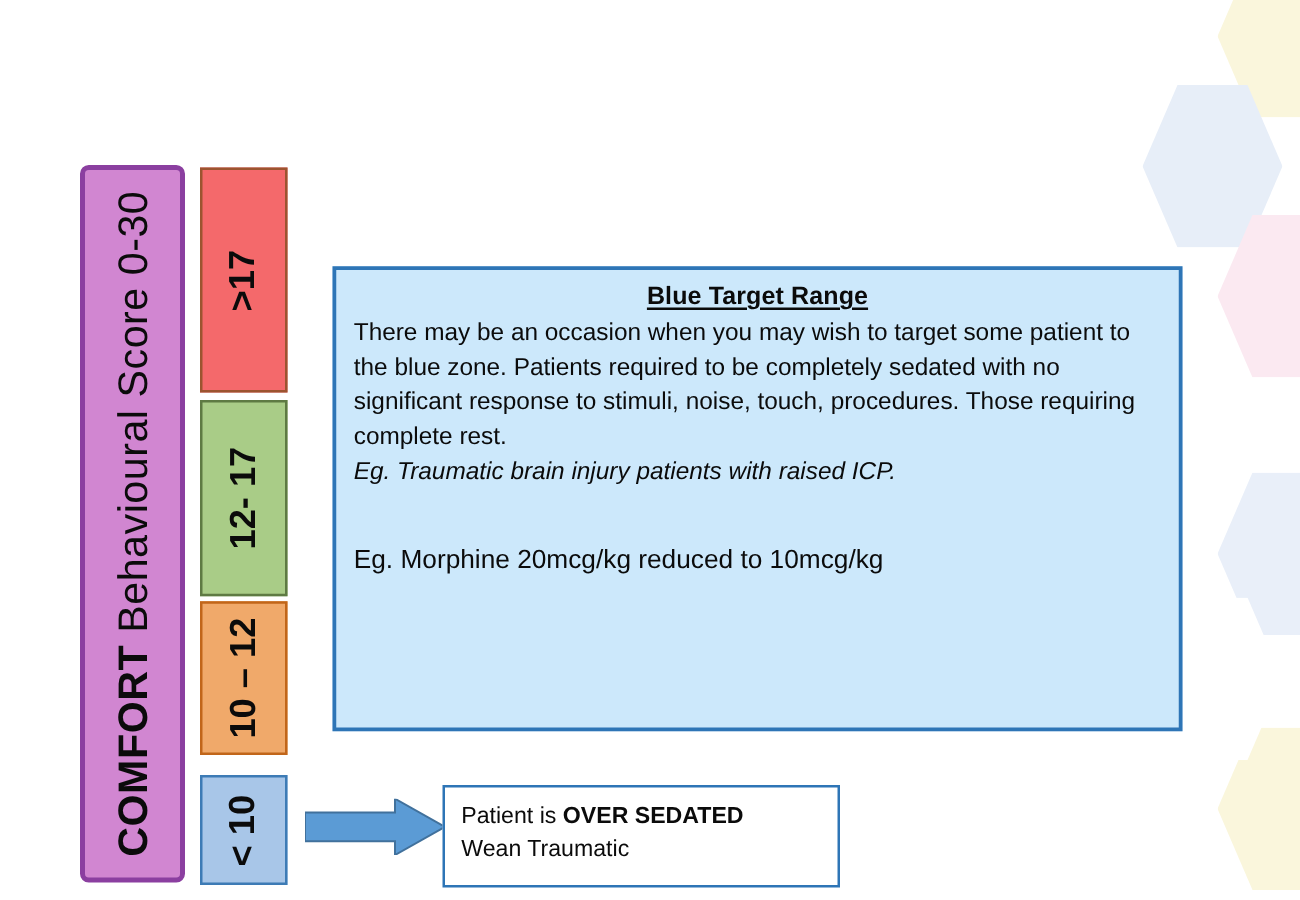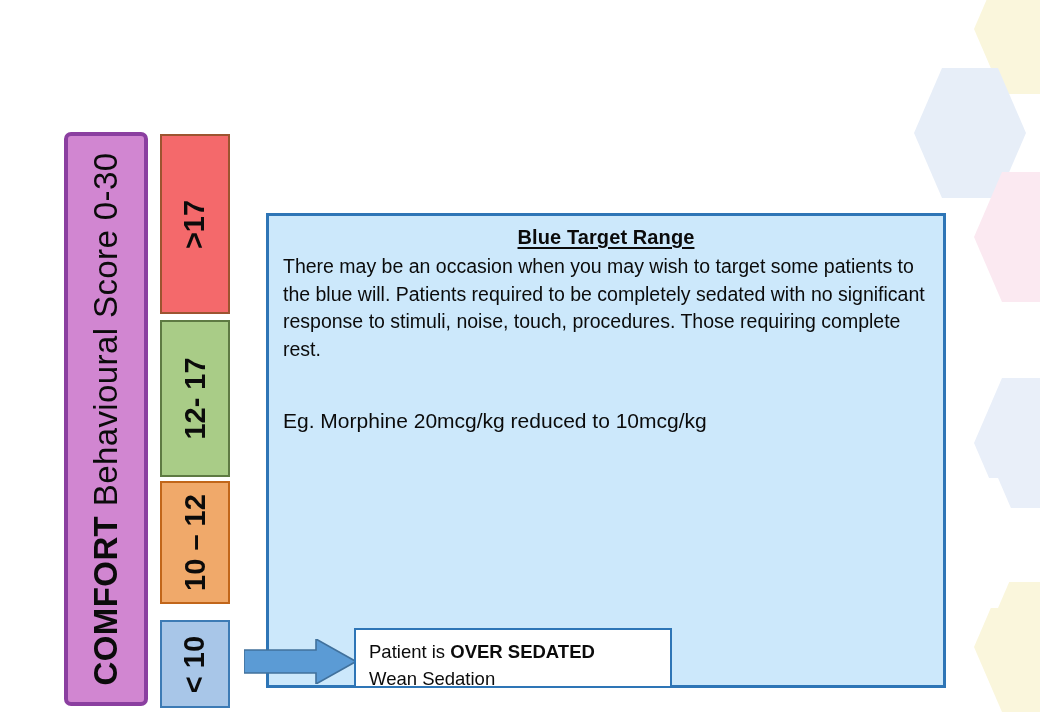--- a/index.html
+++ b/index.html
@@ -87,21 +87,21 @@
   .bar-green  { top: 320px; height: 157px; background: #A9CC87; border: 2px solid #5E7A43; }
   .bar-orange { top: 481px; height: 123px; background: #F0A96A; border: 2px solid #C1661A; }
   .bar-blue   { top: 620px; height: 88px;  background: #A8C6E8; border: 2px solid #3D7BB5; }
 
   
   .blue-panel {
     position: absolute;
     left: 266px;
     top: 213px;
     width: 680px;
-    height: 475px;
+    height: 372px;
     background: #CCE8FB;
     border: 3px solid #2E75B6;
     box-sizing: border-box;
     padding: 9px 14px 0 14px;
     z-index: 2;
   }
   .panel-title {
     text-align: center;
     font-weight: bold;
     font-size: 20px;
@@ -136,21 +136,21 @@
     height: 45px;
     z-index: 3;
   }
 
   
   .white-box {
     position: absolute;
     left: 354px;
     top: 628px;
     width: 318px;
-    height: 60px;
+    height: 82px;
     background: #ffffff;
     border: 2px solid #2E75B6;
     box-sizing: border-box;
     padding: 8px 0 0 13px;
     z-index: 3;
   }
   .white-box-line {
     font-size: 18.5px;
     line-height: 1.48;
     color: #0b0b0b;
@@ -187,32 +187,33 @@
   </div>
   <div class="score-bar bar-orange">
     <span>10 – 12</span>
   </div>
   <div class="score-bar bar-blue">
     <span>&lt; 10</span>
   </div>
 
   <div class="blue-panel">
     <div class="panel-title">Blue Target Range</div>
-    <p class="panel-para">There may be an occasion when you may wish to target some patients to the blue will. Patients required to be completely sedated with no significant response to stimuli, noise, touch, procedures. Those requiring complete rest.</p>
+    <p class="panel-para">There may be an occasion when you may wish to target some patient to the blue zone. Patients required to be completely sedated with no significant response to stimuli, noise, touch, procedures. Those requiring complete rest.</p>
+    <p class="panel-para italic">Eg. Traumatic brain injury patients with raised ICP.</p>
     <div class="spacer-line"></div>
     <div class="spacer-line"></div>
     <p class="panel-para small">Eg. Morphine 20mcg/kg reduced to 10mcg/kg</p>
   </div>
 
   <div class="arrow">
     <svg width="112" height="45" viewBox="0 0 112 45" xmlns="http://www.w3.org/2000/svg">
       <polygon points="0,11 72,11 72,0 112,22.5 72,45 72,34 0,34" fill="#5B9BD5" stroke="#41719C" stroke-width="1.6"></polygon>
     </svg>
   </div>
 
   <div class="white-box">
     <div class="white-box-line">
       <span>Patient is </span><b>OVER SEDATED</b>
     </div>
-    <div class="white-box-line">Wean Sedation</div>
+    <div class="white-box-line">Wean Traumatic</div>
   </div>
 
 </div>
 
 </body></html>

